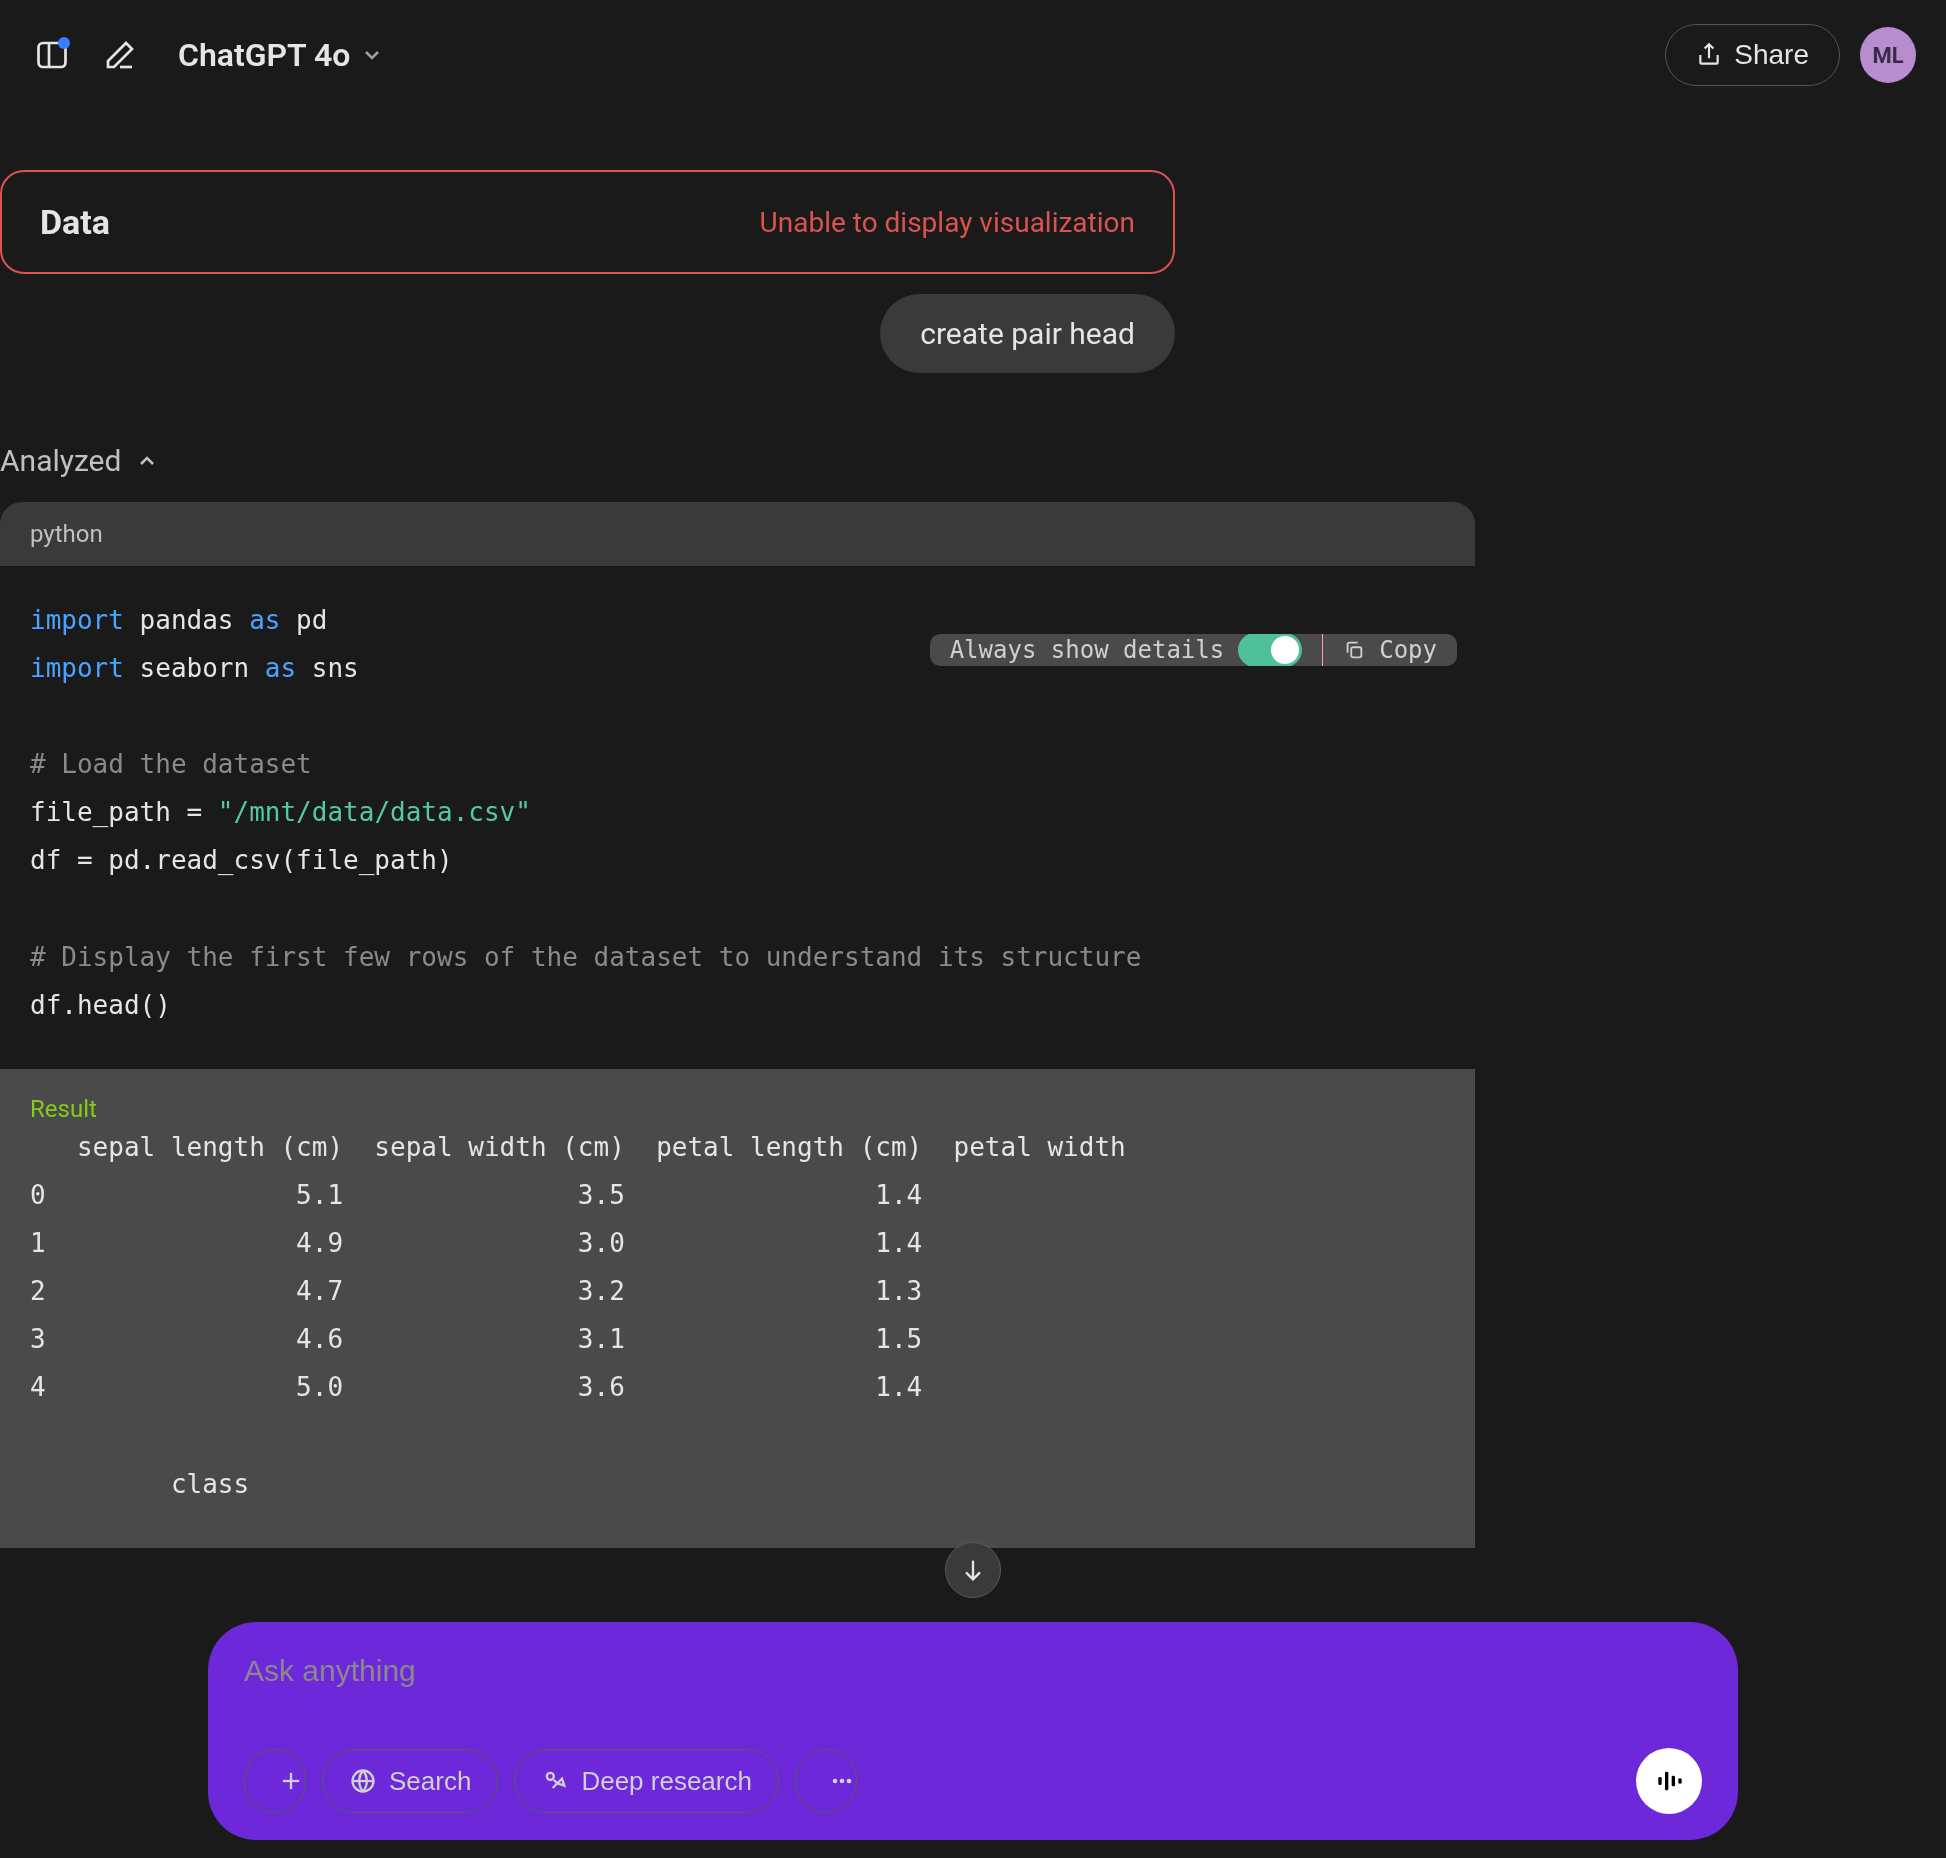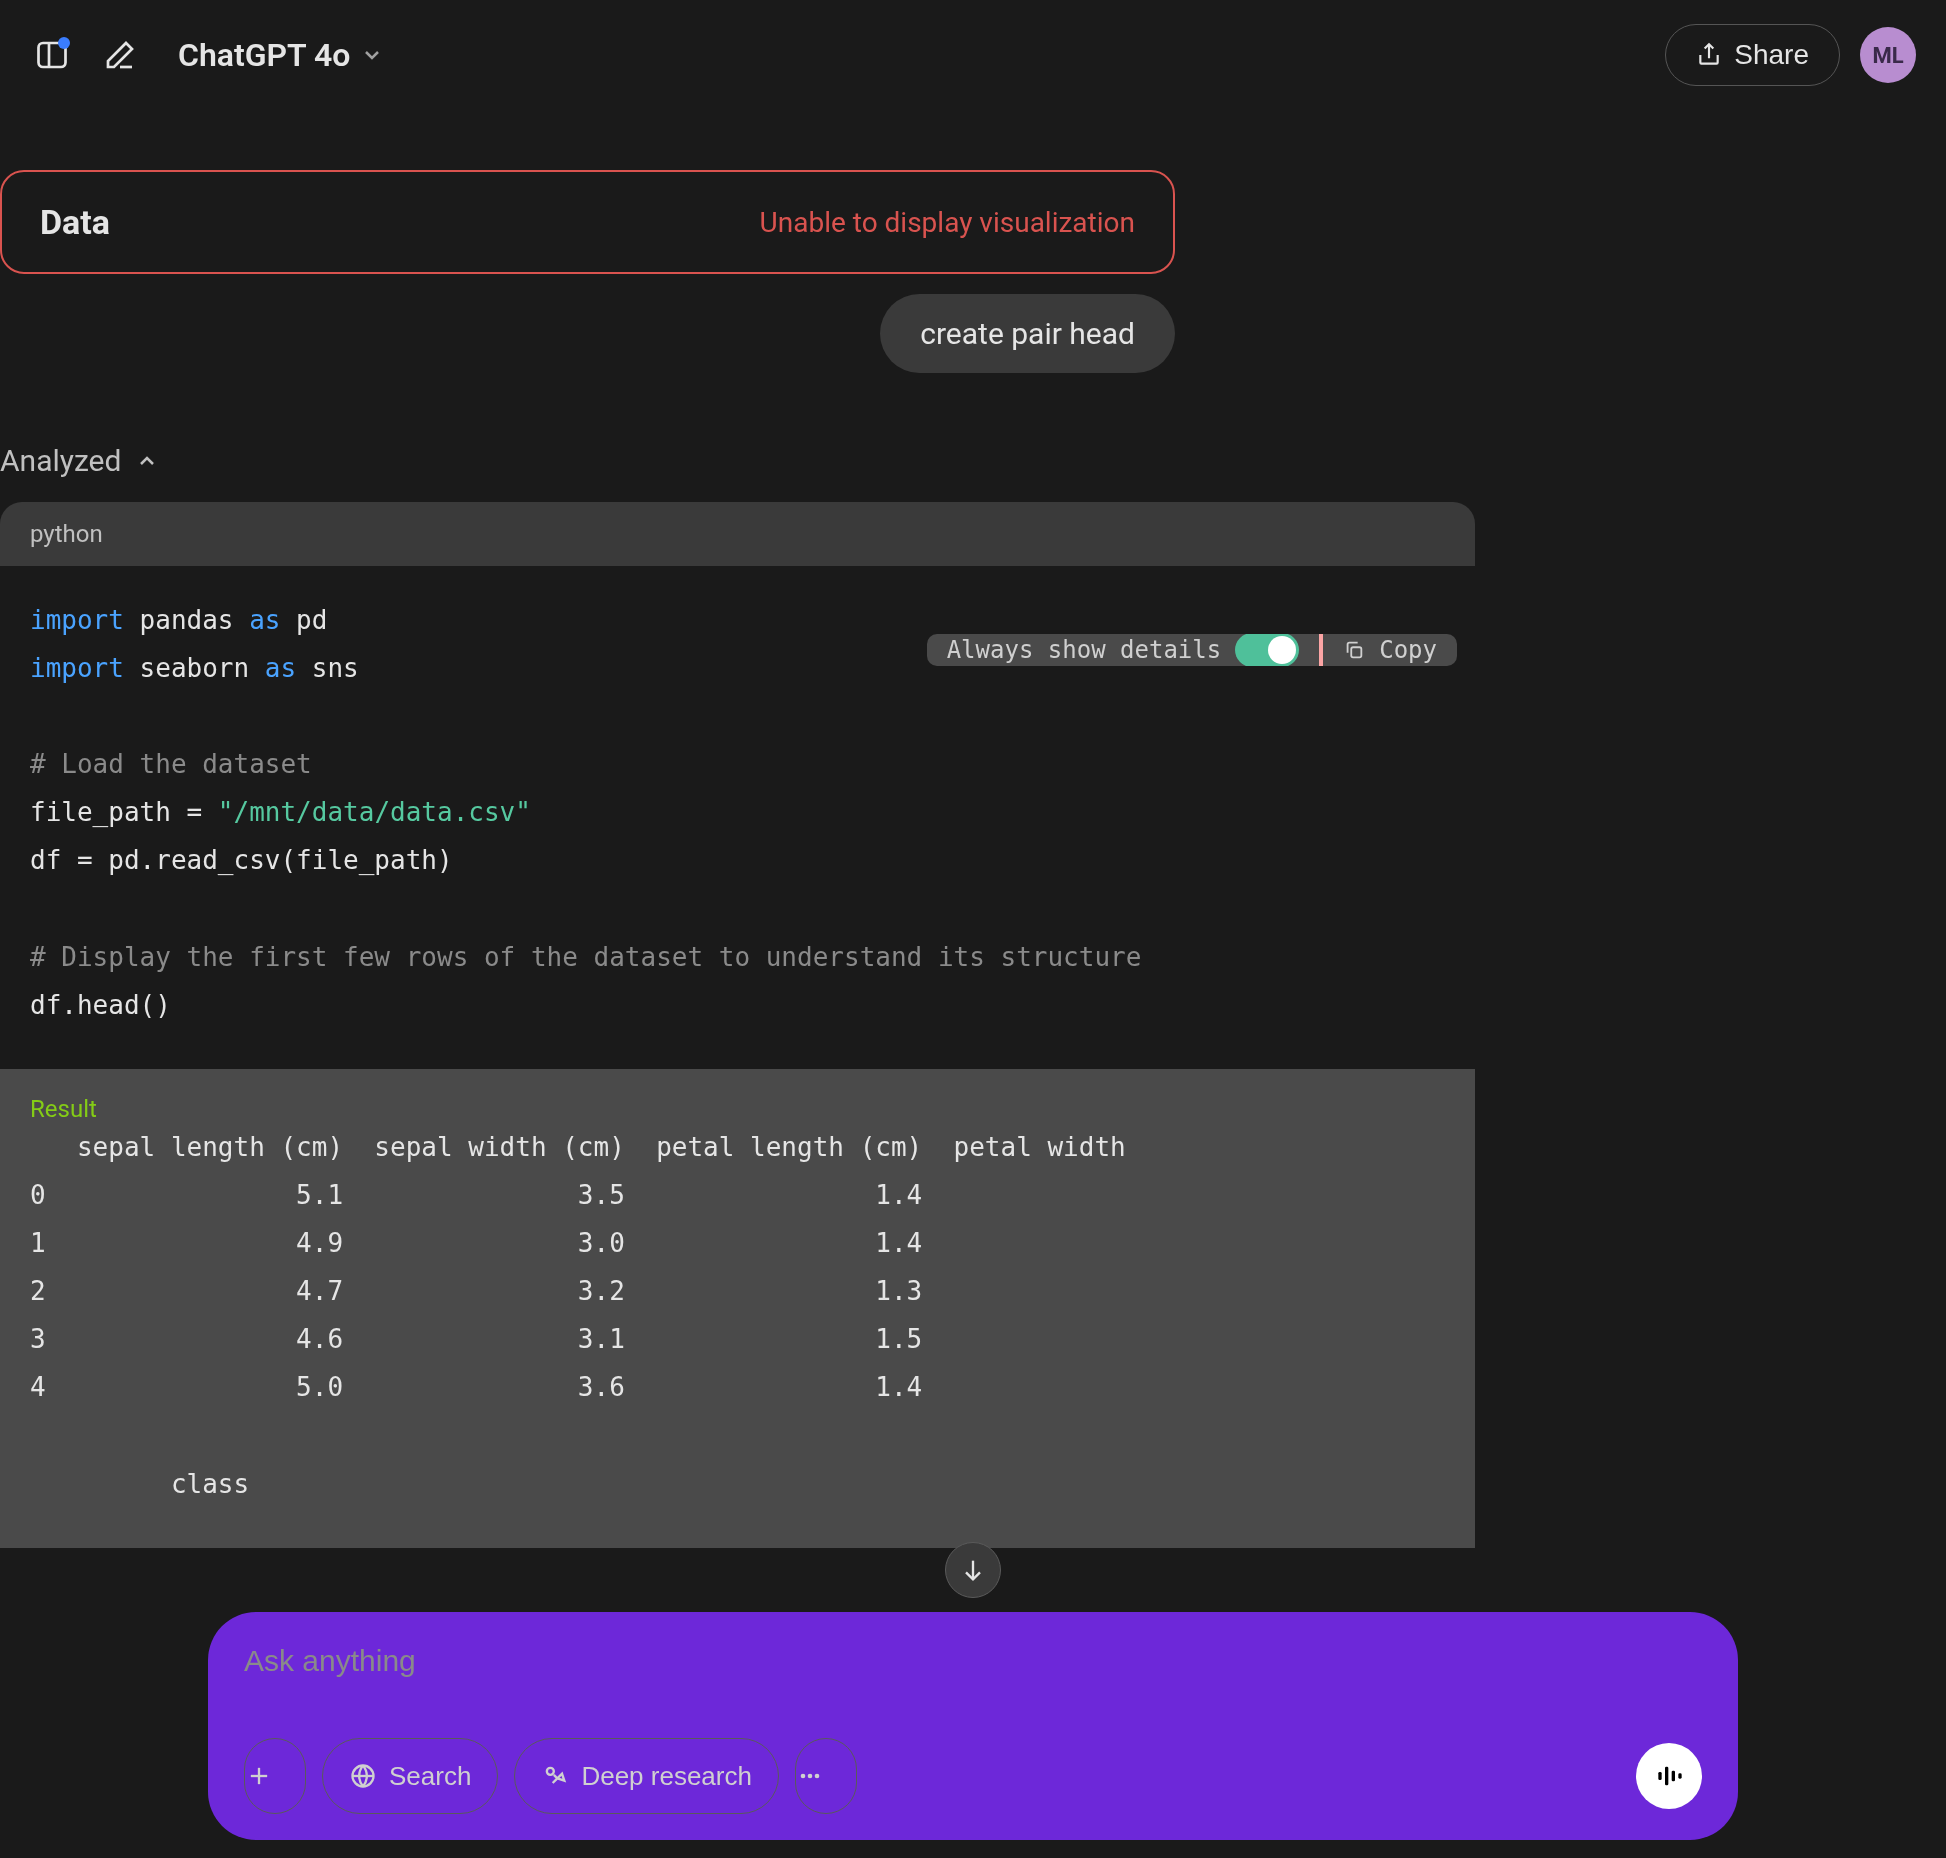--- a/index.html
+++ b/index.html
@@ -185,21 +185,21 @@
     margin-top: 48px;
   }
   .toolbar-seg {
     display: flex;
     align-items: center;
     gap: 14px;
     padding: 0 20px;
     font-size: 24px;
     color: #d0d0d0;
   }
-  .toolbar-seg + .toolbar-seg { border-left: 4px solid #fca5a5; }
+  .toolbar-seg + .toolbar-seg { border-left: 1px solid #fca5a5; }
   .toggle {
     width: 64px;
     height: 34px;
     border-radius: 999px;
     background: #4fc09a;
     position: relative;
     cursor: pointer;
   }
   .toggle-knob {
     position: absolute;
@@ -267,28 +267,28 @@
     color: #e5e5e5;
     margin-bottom: 60px;
   }
   .composer-input::placeholder { color: #8a8a8a; }
   .composer-row {
     display: flex;
     align-items: center;
     gap: 16px;
   }
   .comp-btn {
-    height: 76px;
+    height: 64px;
     border-radius: 999px;
     border: 1px solid #5a5a5a;
     background: transparent;
     color: #d0d0d0;
     display: flex;
     align-items: center;
-    justify-content: space-between;
+    justify-content: flex-end;
     gap: 12px;
     font-size: 26px;
     cursor: pointer;
     padding: 0 26px;
   }
   .comp-btn.icon-only { width: 62px; padding: 0; }
   .comp-btn svg { width: 28px; height: 28px; }
   .mic-btn {
     margin-left: auto;
     width: 66px;

